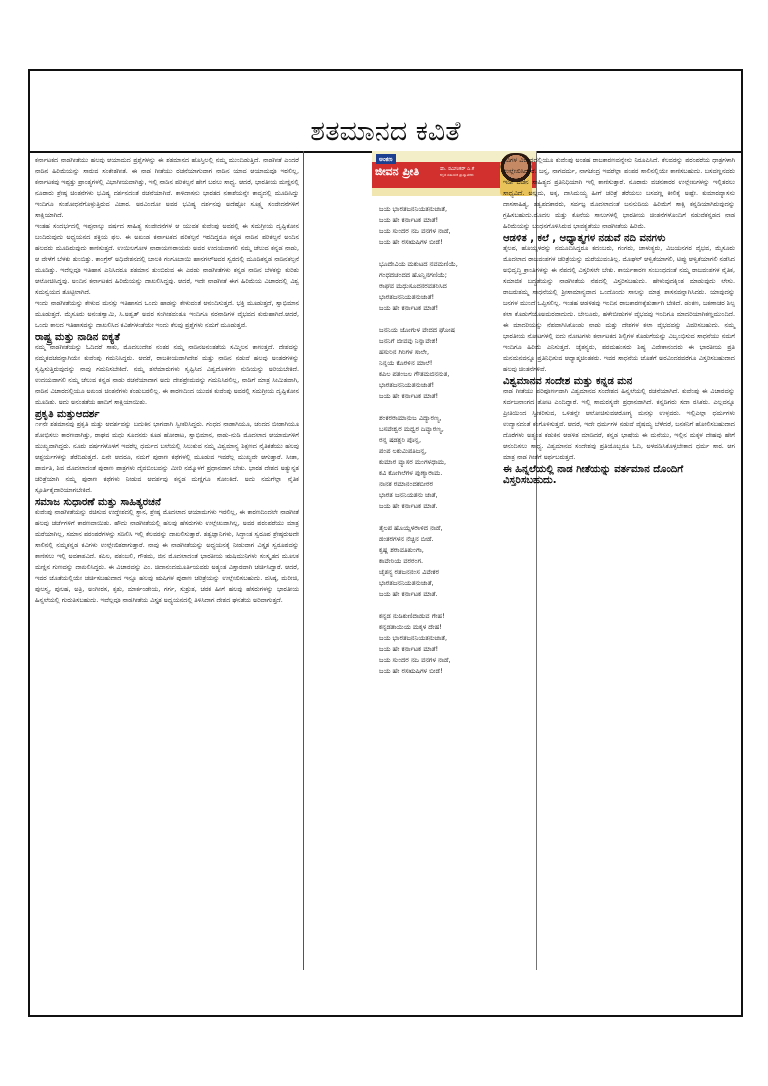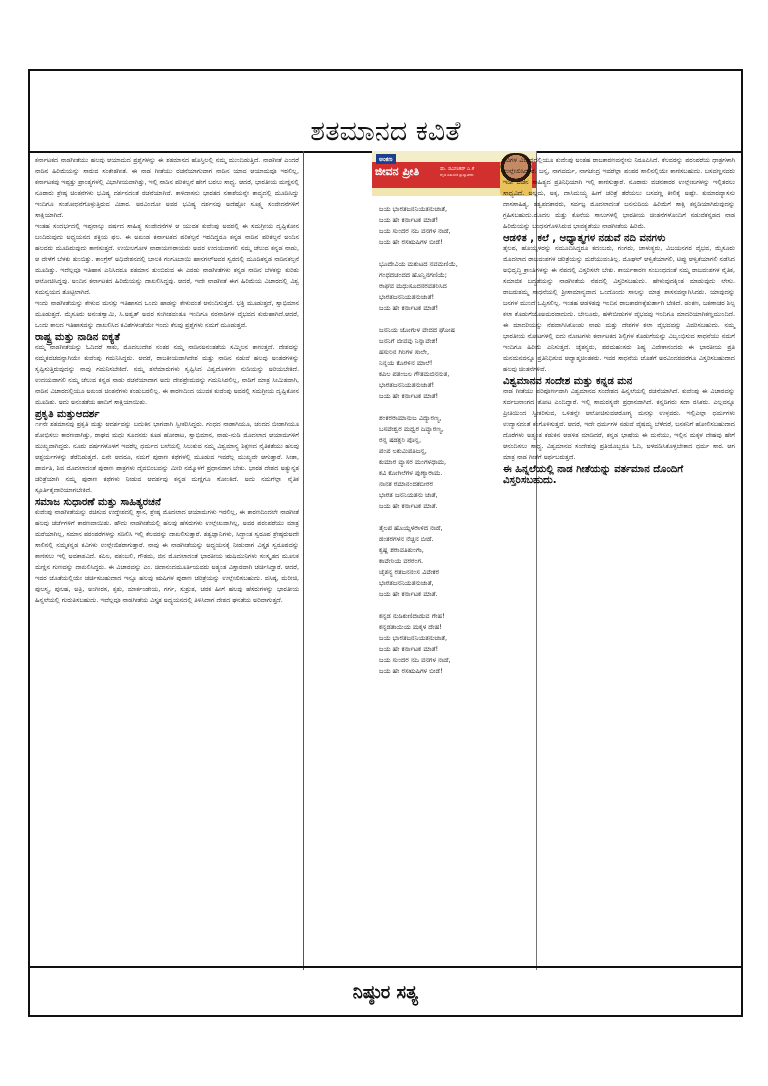--- a/index.html
+++ b/index.html
@@ -113,14 +113,13 @@
     <div class="col c3 prose" id="col-right">
         <p>ಕವಿಗಳ ವಿಚಾರದಲ್ಲಿಯೂ ಕುವೆಂಪು ಅಂತಹ ರಾಜಕಾರಣವನ್ನೇನು ನಿರೂಪಿಸಿದೆ. ಕೆಲವರನ್ನು ಪರಂಪರೆಯ ಧಾತ್ರಗಳಾಗಿ ಉಲ್ಲೇಖಿಸಿದ್ದಾರೆ. ಜನ್ನ, ನಾಗವರ್ಮ, ನಾಗಚಂದ್ರ ಇವರೆಲ್ಲಾ ಪಂಪರ ಸಾಲಿನಲ್ಲಿಯೇ ಕಾಣಿಸಬಹುದು. ಬಸವಣ್ಣನವರು ಇಡೀ ವಚನ ಸಾಹಿತ್ಯದ ಪ್ರತಿನಿಧಿಯಾಗಿ ಇಲ್ಲಿ ಕಾಣಿಸುತ್ತಾರೆ. ನೂರಾರು ವಚನಕಾರರ ಉಲ್ಲೇಖಗಳನ್ನು ಇಲ್ಲಿತರಲು ಸಾಧ್ಯವಿದೆ. ಅಲ್ಲಮ, ಅಕ್ಕ, ದಾಸಿಮಯ್ಯ ಹೀಗೆ ಚರಿತ್ರೆ ತೆರೆಯಲು ಬಸವಣ್ಣ ಕೀಲಿಕೈ ಅಷ್ಟೇ. ಕುಮಾರವ್ಯಾಸನು ದಾಸಸಾಹಿತ್ಯ, ತತ್ವಪದಕಾರರು, ಸರ್ವಜ್ಞ ಮೊದಲಾದಂತೆ ಜನನುಡಿಯ ಹಿರಿಮೆಗೆ ಸಾಕ್ಷಿ ಕನ್ನಡಿಯಾಗಿರುವುದನ್ನು ಗ್ರಹಿಸಬಹುದು.ಮೊದಲ ಮತ್ತು ಕೊನೆಯ ಸಾಲುಗಳಲ್ಲಿ ಭಾರತೀಯ ಚಿಂತನೆಗಳೊಂದಿಗೆ ನಡುವೆಕನ್ನಡದ ನಾಡ ಹಿರಿಮೆಯನ್ನು ಬಂಧನಗೊಳಿಸಿರುವ ಭಾವಕ್ಯತೆಯು ನಾಡಗೀತೆಯ ಹಿರಿಮೆ.</p>
         <h4>ಆಡಳಿತ , ಕಲೆ , ಆಧ್ಯಾತ್ಮಗಳ ನಡುವೆ ನದಿ ವನಗಳು</h4>
         <p>ತೈಲಪ, ಹೊಯ್ಸಳರನ್ನು ನಮೂದಿಸಿದ್ದರೂ ಕದಂಬರು, ಗಂಗರು, ಚಾಳುಕ್ಯರು, ವಿಜಯನಗರ ವೈಭವ, ಮೈಸೂರು ಮೊದಲಾದ ರಾಜವಂಶಗಳ ಚರಿತ್ರೆಯನ್ನು ಮರೆಯುವಂತಿಲ್ಲ. ಮೊಘಲ್ ಆಳ್ವಿಕೆಯಾಗಲಿ, ಟಿಪ್ಪು ಆಳ್ವಿಕೆಯಾಗಲಿ ನಡೆಸಿದ ಅಭಿವೃದ್ಧಿ ಕ್ರಾಂತಿಗಳನ್ನು ಈ ನೆಪದಲ್ಲಿ ವಿಸ್ತರಿಸಲೇ ಬೇಕು. ಕಾರ್ಯಕಾರಣ ಸಂಬಂಧದಂತೆ ನಮ್ಮ ರಾಜವಂಶಗಳ ನೈತಿಕ, ಸಮಾಜಿಕ ಬದ್ಧತೆಯನ್ನು ನಾಡಗೀತೆಯ ನೆಪದಲ್ಲಿ ವಿಸ್ತರಿಸಬಹುದು. ಹೇಳುವುದಕ್ಕಿಂತ ಮಾಡುವುದು ಲೇಸು. ರಾಜರುತಮ್ಮ ಸಾಧನೆಯಲ್ಲಿ ಶ್ರೀಸಾಮಾನ್ಯವಾದ ಒಂದೊಂದು ಸಾಲನ್ನು ಮಾತ್ರ ಶಾಸನವನ್ನಾಗಿಸಿದರು. ಯಾವುದನ್ನು ಜನಗಳ ಮುಂದೆ ಒಪ್ಪಿಸಲಿಲ್ಲ. ಇಂತಹ ಆಡಳಿತವು ಇಂದಿನ ರಾಜಕಾರಣಕ್ಕೆತುರ್ತಾಗಿ ಬೇಕಿದೆ. ಡಂಕಣ, ಜಕಣಾಚರ ಶಿಲ್ಪ ಕಲಾ ಕೊಡುಗೆಯೊಅಮರವಾದುದು. ಬೇಲೂರು, ಹಳೇಬೀಡುಗಳ ವೈಭವವು ಇಂದಿಗೂ ಮಾದರಿಯಾಗಿಕಣ್ಣಮುಂದಿದೆ. ಈ ಮಾದರಿಯನ್ನು ನೆಪವಾಗಿಸಿಕೊಂಡು ನಾಡು ಮತ್ತು ದೇಶಗಳ ಕಲಾ ವೈಭವವನ್ನು ವಿವರಿಸಬಹುದು. ನಮ್ಮ ಭಾರತೀಯ ನೋಟಗಳಲ್ಲಿ ಐದು ನೋಟಗಳು ಕರ್ನಾಟಕದ ಶಿಲ್ಪಿಗಳ ಕೊಡುಗೆಯನ್ನು ವಿಜೃಂಭಿಸುವ ಸಾಧನೆಯು ನಮಗೆ ಇಂದಿಗೂ ಹಿರಿಮೆ ಎನಿಸುತ್ತದೆ. ಚೈತನ್ಯರು, ಪರಮಹಂಸರು ಶಿಷ್ಯ ವಿವೇಕಾನಂದರು ಈ ಭಾರತೀಯ ಪ್ರತಿ ಮನಮನವನ್ನೂ ಪ್ರತಿನಿಧಿಸುವ ಆಧ್ಯಾತ್ಮಚಿಂತಕರು. ಇವರ ಸಾಧನೆಯ ಜೊತೆಗೆ ಅರವಿಂದರವರೆಗೂ ವಿಸ್ತರಿಸಬಹುದಾದ ಹಲವು ಚಿಂತನೆಗಳಿವೆ.</p>
         <h4>ವಿಶ್ವಮಾನವ ಸಂದೇಶ ಮತ್ತು ಕನ್ನಡ ಮನ</h4>
         <p>ನಾಡ ಗೀತೆಯು ಪರಿಪೂರ್ಣವಾಗಿ ವಿಶ್ವಮಾನವ ಸಂದೇಶದ ಹಿನ್ನಲೆಯಲ್ಲಿ ರಚನೆಯಾಗಿದೆ. ಕುವೆಂಪು ಈ ವಿಚಾರವನ್ನು ಸರ್ವಜನಾಂಗದ ತೋಟ ಎಂದಿದ್ದಾರೆ. ಇಲ್ಲಿ ಸಾಮರಸ್ಯವೇ ಪ್ರಧಾನವಾಗಿದೆ. ಕನ್ನಡಿಗರು ಸದಾ ರಸಿಕರು. ಎಲ್ಲವನ್ನೂ ಪ್ರೀತಿಯಿಂದ ಸ್ವೀಕರಿಸುವ, ಒಳಿತನ್ನೇ ಆಲೋಚಿಸುವಆರೋಗ್ಯ ಮನಸ್ಸು ಉಳ್ಳವರು. ಇಲ್ಲಿಎಲ್ಲಾ ಧರ್ಮಗಳು ಉದ್ಯಾನದಂತೆ ಕಂಗೊಳಿಸುತ್ತವೆ. ಆದರೆ, ಇದೇ ಧರ್ಮಗಳ ನಡುವೆ ವೈಷಮ್ಯ ಬೆಳೆದರೆ, ಜನಕನಿಗೆ ಹೋಲಿಸಬಹುದಾದ ದೊರೆಗಳು ಅತ್ಯಂತ ಕಡುಕಿನ ಆಡಳಿತ ಮಾಡಿದರೆ, ಕನ್ನಡ ಭಾಷೆಯ ಈ ಮನೆಯು, ಇಲ್ಲಿನ ಮಕ್ಕಳ ದೇಹವು ಹೇಗೆ ಆನಂದಿಸಲು ಸಾಧ್ಯ. ವಿಶ್ವಮಾನವ ಸಂದೇಶವು ಪ್ರತಿಯೊಬ್ಬರೂ ಓದಿ, ಅಳವಡಿಸಿಕೊಳ್ಳಬೇಕಾದ ಧರ್ಮ ಸಾರ. ಆಗ ಮಾತ್ರ ನಾಡ ಗೀತೆಗೆ ಅರ್ಥಬರುತ್ತದೆ.</p>
         <h4>ಈ ಹಿನ್ನಲೆಯಲ್ಲಿ ನಾಡ ಗೀತೆಯನ್ನು ವರ್ತಮಾನ ದೊಂದಿಗೆ ವಿಸ್ತರಿಸಬಹುದು.</h4>
       </div>
   </div>
 
-  <div class="footer">ನಿಷ್ಠುರ ಸತ್ಯ</div>
 </div>
 
 </body></html>

